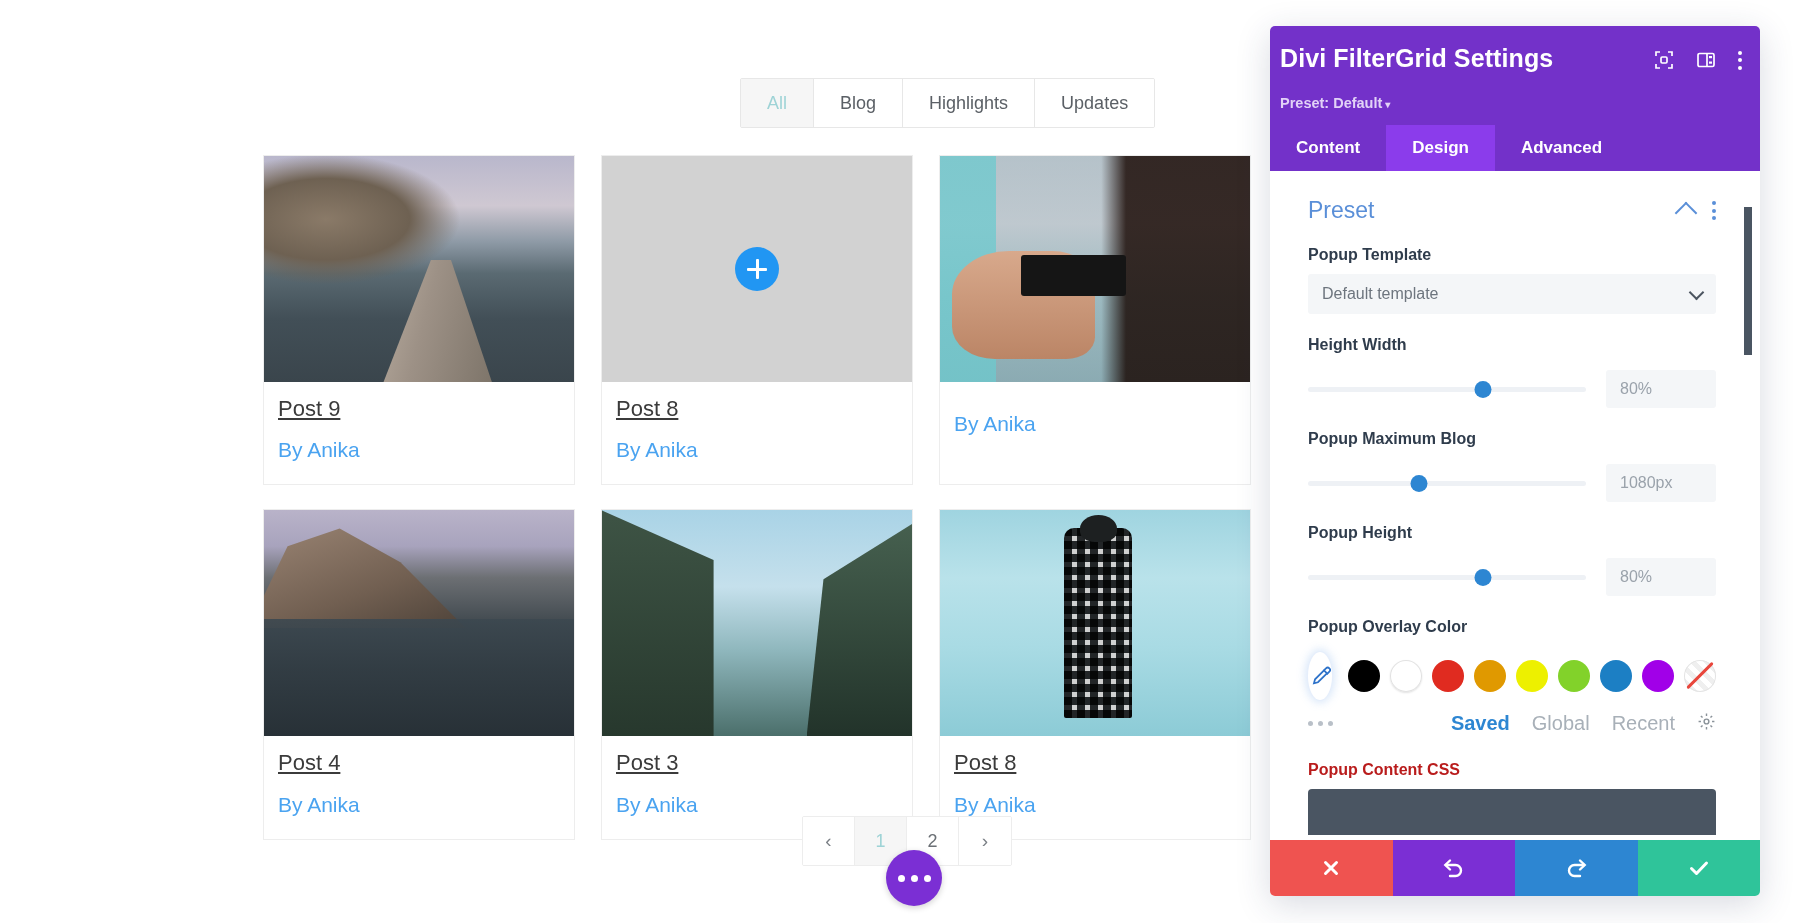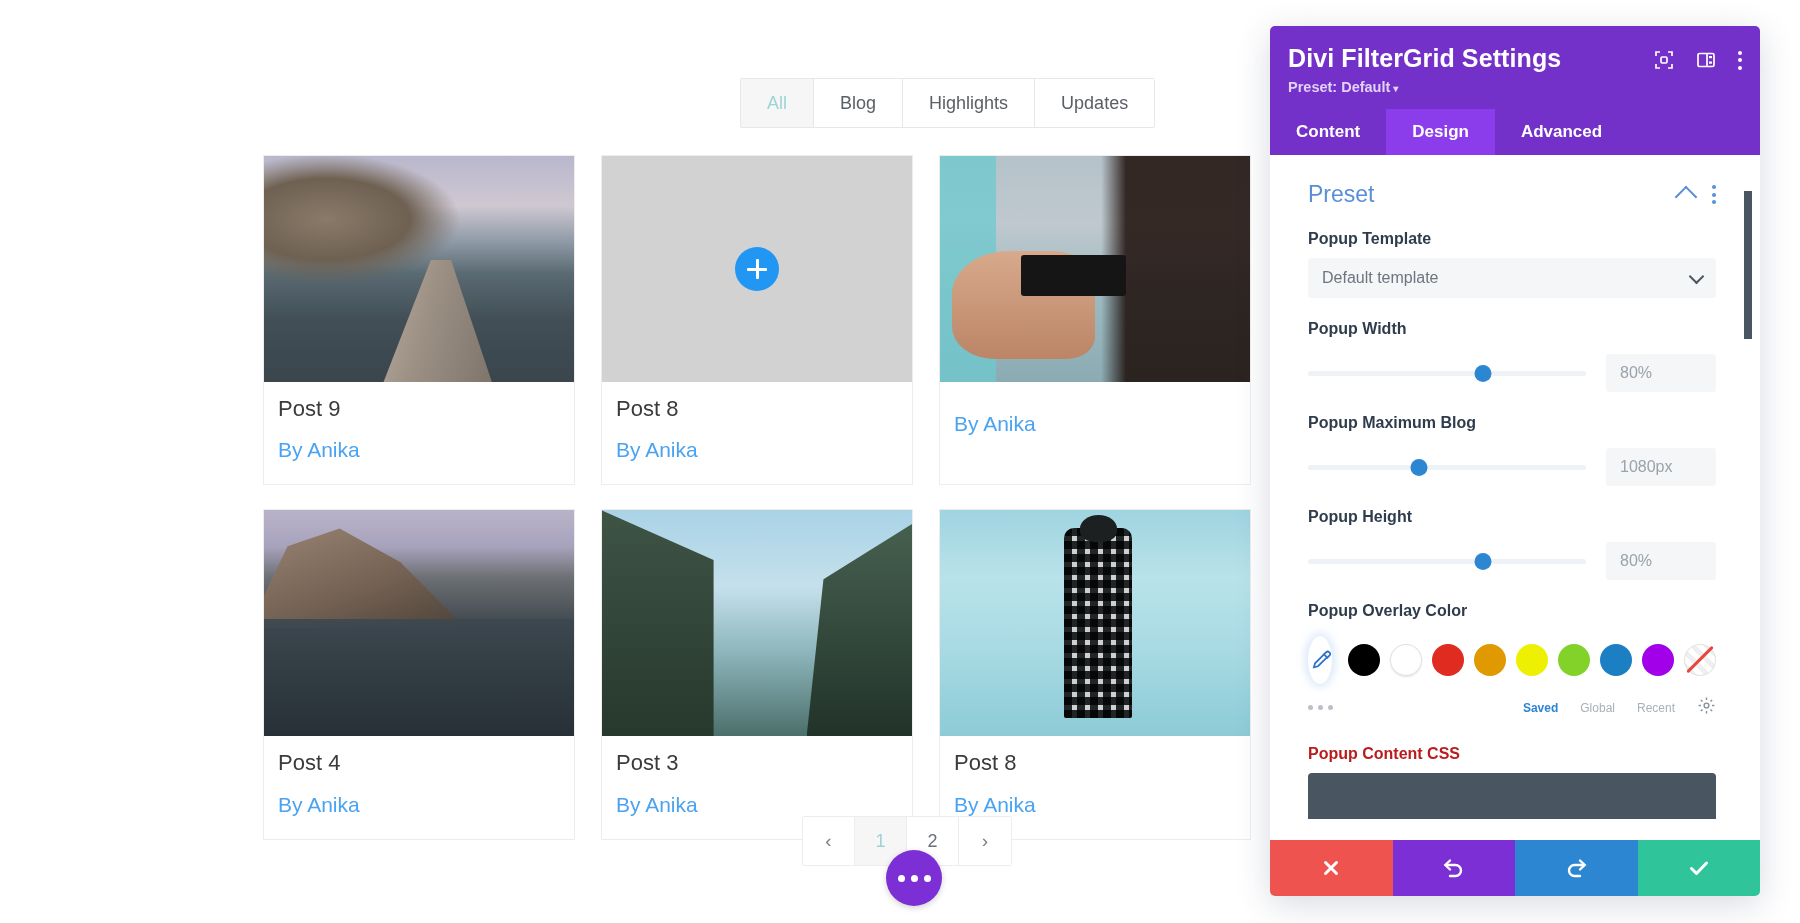--- a/index.html
+++ b/index.html
@@ -17,21 +17,21 @@
   .filter-bar { position:absolute; left:740px; top:78px; display:flex; border:1px solid #e7e7e7; border-radius:2px; overflow:hidden; background:#fff; }
   .filter-tab { padding:0 26px; height:48px; line-height:48px; font-size:18px; color:#5b6066; border-right:1px solid #e7e7e7; background:#fff; cursor:pointer; white-space:nowrap; }
   .filter-tab:last-child { border-right:none; }
   .filter-tab.active { background:#f6f6f6; color:#9ed3d6;text-align:right; }
 
   .grid { position:absolute; left:263px; top:155px; width:990px; display:flex; flex-wrap:wrap; gap:24px 26px; }
   .card { width:312px; background:#fff; border:1px solid #ededed; position:relative; }
   .card-media { position:relative; width:100%; height:226px; overflow:hidden; background:#cfd6dd; }
   .card-media .photo { position:absolute; inset:0; }
   .card-body { padding:14px 14px 22px 14px; }
-  .card-title { font-size:22px; color:#3b3b3b; font-weight:400; line-height:1.2; }
+  .card-title { font-size:22px; color:#3b3b3b; font-weight:400; line-height:1.2;text-decoration:underline; }
   .card-author { margin-top:16px; font-size:21px; color:#4aa3f0; }
 
   .card.hovered .card-media .photo { filter: brightness(1.55) saturate(.35) contrast(.65); }
   .plus-btn { position:absolute; left:50%; top:50%; transform:translate(-50%,-50%);
     width:44px; height:44px; border-radius:50%; background:#2196f3; display:flex; align-items:center; justify-content:center; cursor:pointer; }
   .plus-btn::before, .plus-btn::after { content:""; position:absolute; background:#fff; border-radius:1px; }
   .plus-btn::before { width:20px; height:3px; }
   .plus-btn::after { width:3px; height:20px; }
 
   
@@ -79,23 +79,23 @@
   .pg .chev { font-size:19px; color:#7a7f85; }
 
   .fab { position:absolute; left:886px; top:850px; width:56px; height:56px; border-radius:50%; background:#7b2fd4;
          display:flex; align-items:center; justify-content:center; gap:6px; cursor:pointer; box-shadow:0 2px 6px rgba(0,0,0,.18); }
   .fab i { width:7px; height:7px; border-radius:50%; background:#fff; display:block; }
 
   
   .panel { position:absolute; left:1270px; top:26px; width:490px; height:870px;
            background:#fff; border-radius:5px; overflow:hidden;
            box-shadow:0 8px 34px rgba(40,50,90,.18); display:flex; flex-direction:column; }
-  .panel-head { background:#7331c9; padding:18px 22px 14px 18px; position:relative; }
+  .panel-head { background:#7331c9; padding:18px 22px 14px 10px; position:relative; }
   .panel-title { color:#fff; font-size:25px; font-weight:bold; letter-spacing:.1px; }
-  .panel-preset { color:#e2d2f7; font-size:14.5px; font-weight:bold; margin-top:6px; cursor:pointer; }
+  .panel-preset { color:#e2d2f7; font-size:14.5px; font-weight:bold; margin-top:22px; cursor:pointer; }
   .panel-preset .caret { font-size:10px; margin-left:3px; }
   .head-icons { position:absolute; right:18px; top:24px; display:flex; align-items:center; gap:22px; }
   .hicon { cursor:pointer; display:flex; align-items:center; justify-content:center; }
   .dots-v { display:flex; flex-direction:column; gap:3.5px; align-items:center; cursor:pointer; }
   .dots-v i { width:4px; height:4px; border-radius:50%; background:#fff; display:block; }
 
   .panel-tabs { display:flex; background:#7331c9; }
   .ptab { padding:13px 26px; color:#fff; font-size:17px; font-weight:bold; cursor:pointer; }
   .ptab.active { background:#8b3ceb; }
 
@@ -127,21 +127,21 @@
   .sw { width:32px; height:32px; border-radius:50%; cursor:pointer; flex:0 0 auto; }
   .sw.white { background:#fff; box-shadow:inset 0 0 0 1px #e2e2e2, 0 1px 2px rgba(0,0,0,.12); }
   .sw.none { background:
       repeating-linear-gradient(45deg,#fff 0 5px,#efefef 5px 10px); position:relative; box-shadow:inset 0 0 0 1px #e4e4e4; }
   .sw.none::after { content:""; position:absolute; left:-2px; top:14px; width:36px; height:3px; background:#e8463c; transform:rotate(-45deg); border-radius:2px; }
 
   .swatch-meta { margin-top:12px; display:flex; align-items:center; }
   .dots-h { display:flex; gap:5px; align-items:center; cursor:pointer; }
   .dots-h i { width:5px; height:5px; border-radius:50%; background:#b9c0c8; display:block; }
   .meta-right { margin-left:auto; display:flex; align-items:center; gap:22px; }
-  .meta-link { font-size:12px; color:#a8b0b8; cursor:pointer; }
+  .meta-link { font-size:20px; color:#a8b0b8; cursor:pointer; }
   .meta-link.active { color:#2d86d2; font-weight:bold; }
 
   .css-label { margin-top:26px; font-size:16px; font-weight:bold; color:#b91c1c; }
   .css-box { margin-top:10px; height:46px; background:#4a5562; border-radius:4px 4px 0 0; }
 
   .vscroll { position:absolute; right:8px; top:36px; width:8px; height:600px; }
   .vscroll .thumb { position:absolute; top:0; width:8px; height:148px; background:#4a5562; border-radius:0; cursor:grab; }
 
   .panel-foot { display:flex; height:56px; }
   .fbtn { flex:1; display:flex; align-items:center; justify-content:center; cursor:pointer; }
@@ -301,21 +301,21 @@
 
         <div class="field">
           <div class="field-label">Popup Template</div>
           <div class="select">
             <span>Default template</span>
             <span class="chev-d"></span>
           </div>
         </div>
 
         <div class="field">
-          <div class="field-label">Popup Width</div>
+          <div class="field-label">Height Width</div>
           <div class="slider-row">
             <div class="slider">
               <div class="track"></div>
               <div class="knob" style="left:63%"></div>
             </div>
             <div class="val-box">80%</div>
           </div>
         </div>
 
         <div class="field">

